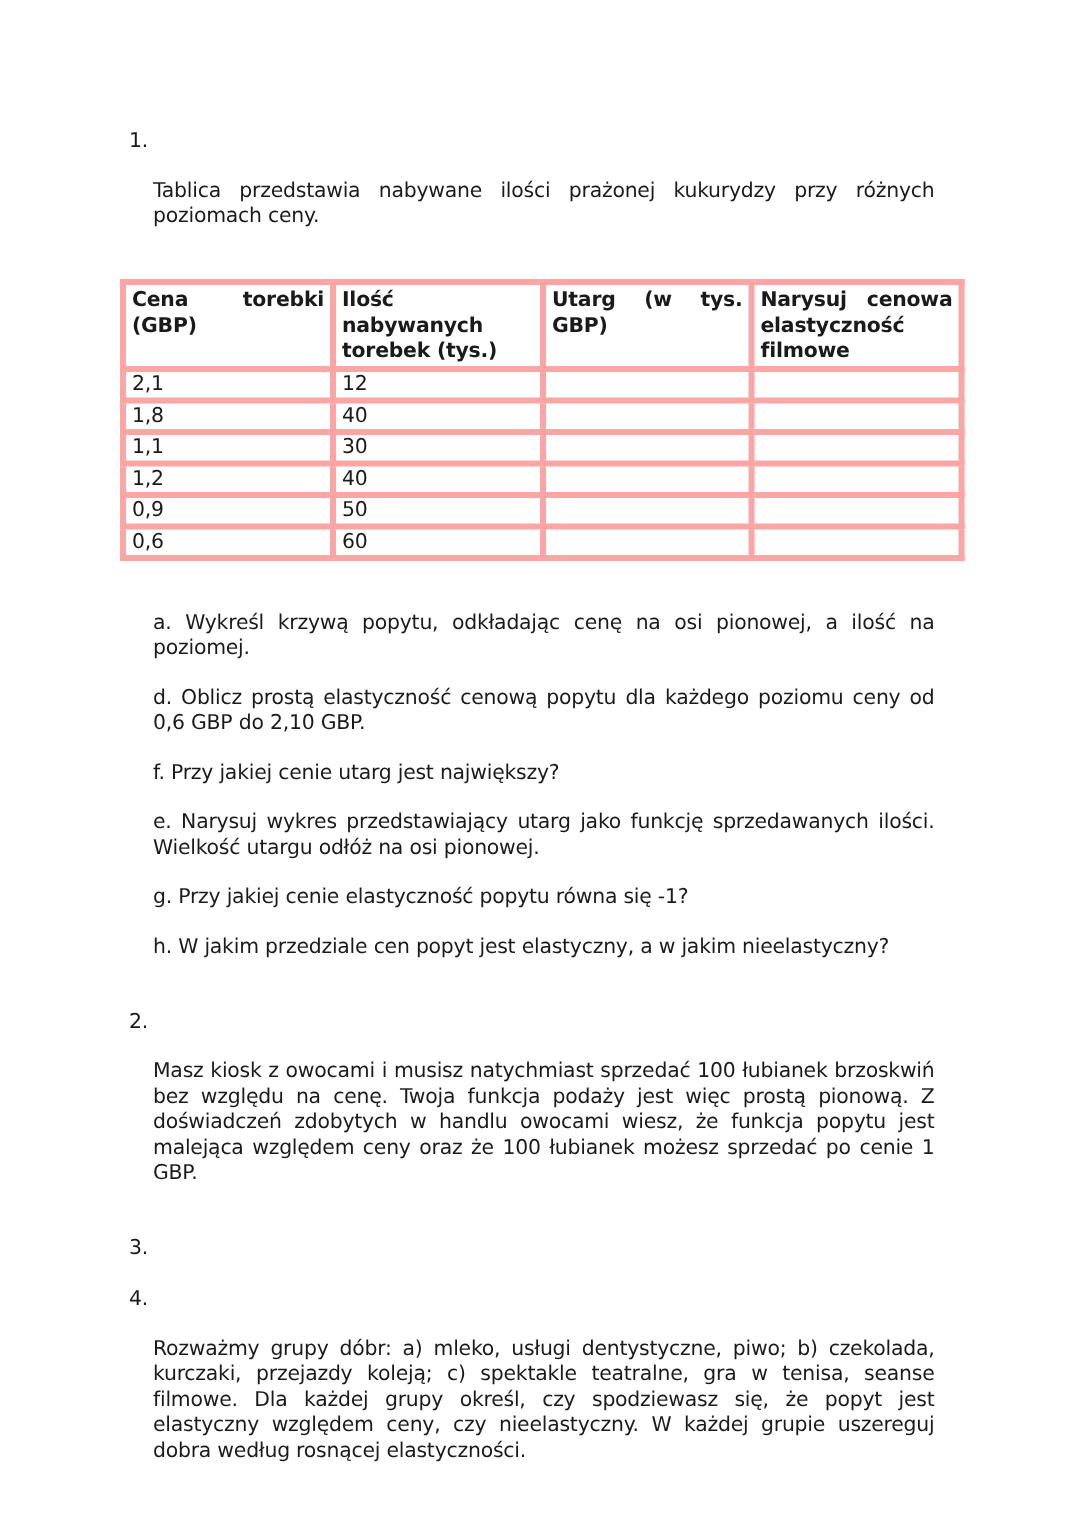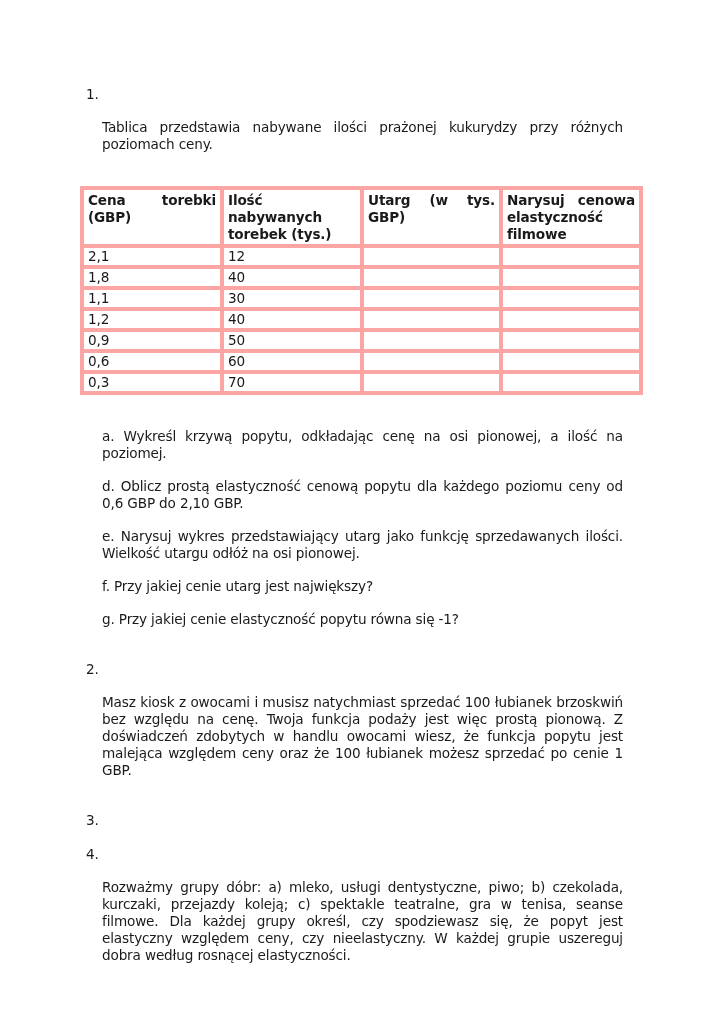--- a/index.html
+++ b/index.html
@@ -78,35 +78,30 @@
             <td>50</td>
             <td></td>
             <td></td>
           </tr>
           <tr>
             <td>0,6</td>
             <td>60</td>
             <td></td>
             <td></td>
           </tr>
-          <tr>
-            <td>0,3</td>
-            <td>70</td>
-            <td></td>
-            <td></td>
-          </tr>
         </tbody>
     </table>
     <div class="gap"></div>
     <div id="s1-questions">
         <p>a. Wykreśl krzywą popytu, odkładając cenę na osi pionowej, a ilość na poziomej.</p>
         <p>d. Oblicz prostą elastyczność cenową popytu dla każdego poziomu ceny od 0,6 GBP do 2,10 GBP.</p>
+        <p>f. Przy jakiej cenie utarg jest największy?</p>
         <p>e. Narysuj wykres przedstawiający utarg jako funkcję sprzedawanych ilości. Wielkość utargu odłóż na osi pionowej.</p>
-        <p>f. Przy jakiej cenie utarg jest największy?</p>
         <p>g. Przy jakiej cenie elastyczność popytu równa się -1?</p>
+        <p>h. W jakim przedziale cen popyt jest elastyczny, a w jakim nieelastyczny?</p>
       </div>
   </div>
 
   <div class="gap"></div>
 
   <div>
     <p class="num">2.</p>
     <p>Masz kiosk z owocami i musisz natychmiast sprzedać 100 łubianek brzoskwiń bez względu na cenę. Twoja funkcja podaży jest więc prostą pionową. Z doświadczeń zdobytych w handlu owocami wiesz, że funkcja popytu jest malejąca względem ceny oraz że 100 łubianek możesz sprzedać po cenie 1 GBP.</p>
   </div>
 

